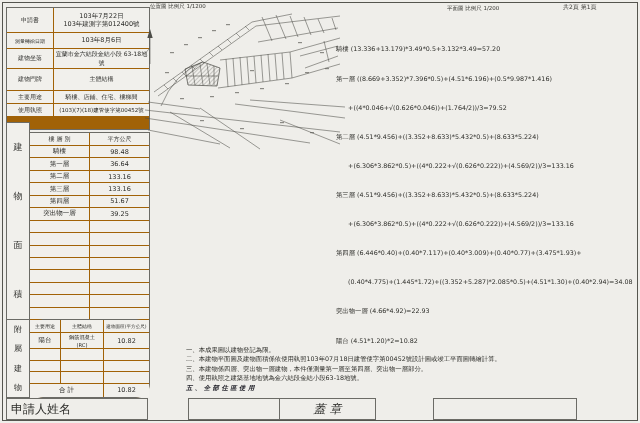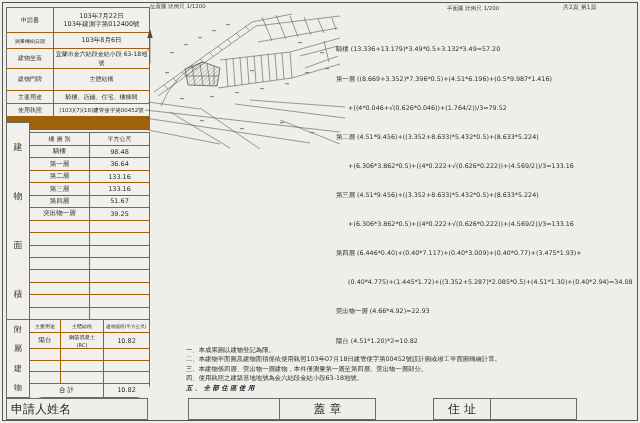--- a/index.html
+++ b/index.html
@@ -265,22 +265,21 @@
     <div>二、本建物平面圖及建物面積係依使用執照103年07月18日建管使字第00452號設計圖或竣工平面圖轉繪計算。</div>
     <div>三、本建物係四層、突出物一層建物，本件僅測量第一層至第四層、突出物一層部分。</div>
     <div>四、使用執照之建築基地地號為金六結段金結小段63-18地號。</div>
     <div class="handwritten">五、全部住區使用</div>
   </div>
 
   <div class="bbox" style="left:6px;top:398px;width:140px;height:20px;">
     <div class="cell" style="padding-left:4px;">申請人姓名</div>
   </div>
 
-  <div class="bbox" style="left:188px;top:398px;width:186px;height:20px;">
+  <div class="bbox" style="left:188px;top:398px;width:186px;height:20px;font-style:italic;">
     <div class="cell div-r" style="width:90px;"></div>
     <div class="cell" style="flex:1;">蓋 章</div>
   </div>
 
   <div class="bbox" style="left:433px;top:398px;width:142px;height:20px;">
-    <div class="cell div-r" style="width:56px;">住 址</div>
     <div class="cell" style="flex:1;"></div>
   </div>
 </div>
 
 </body></html>

